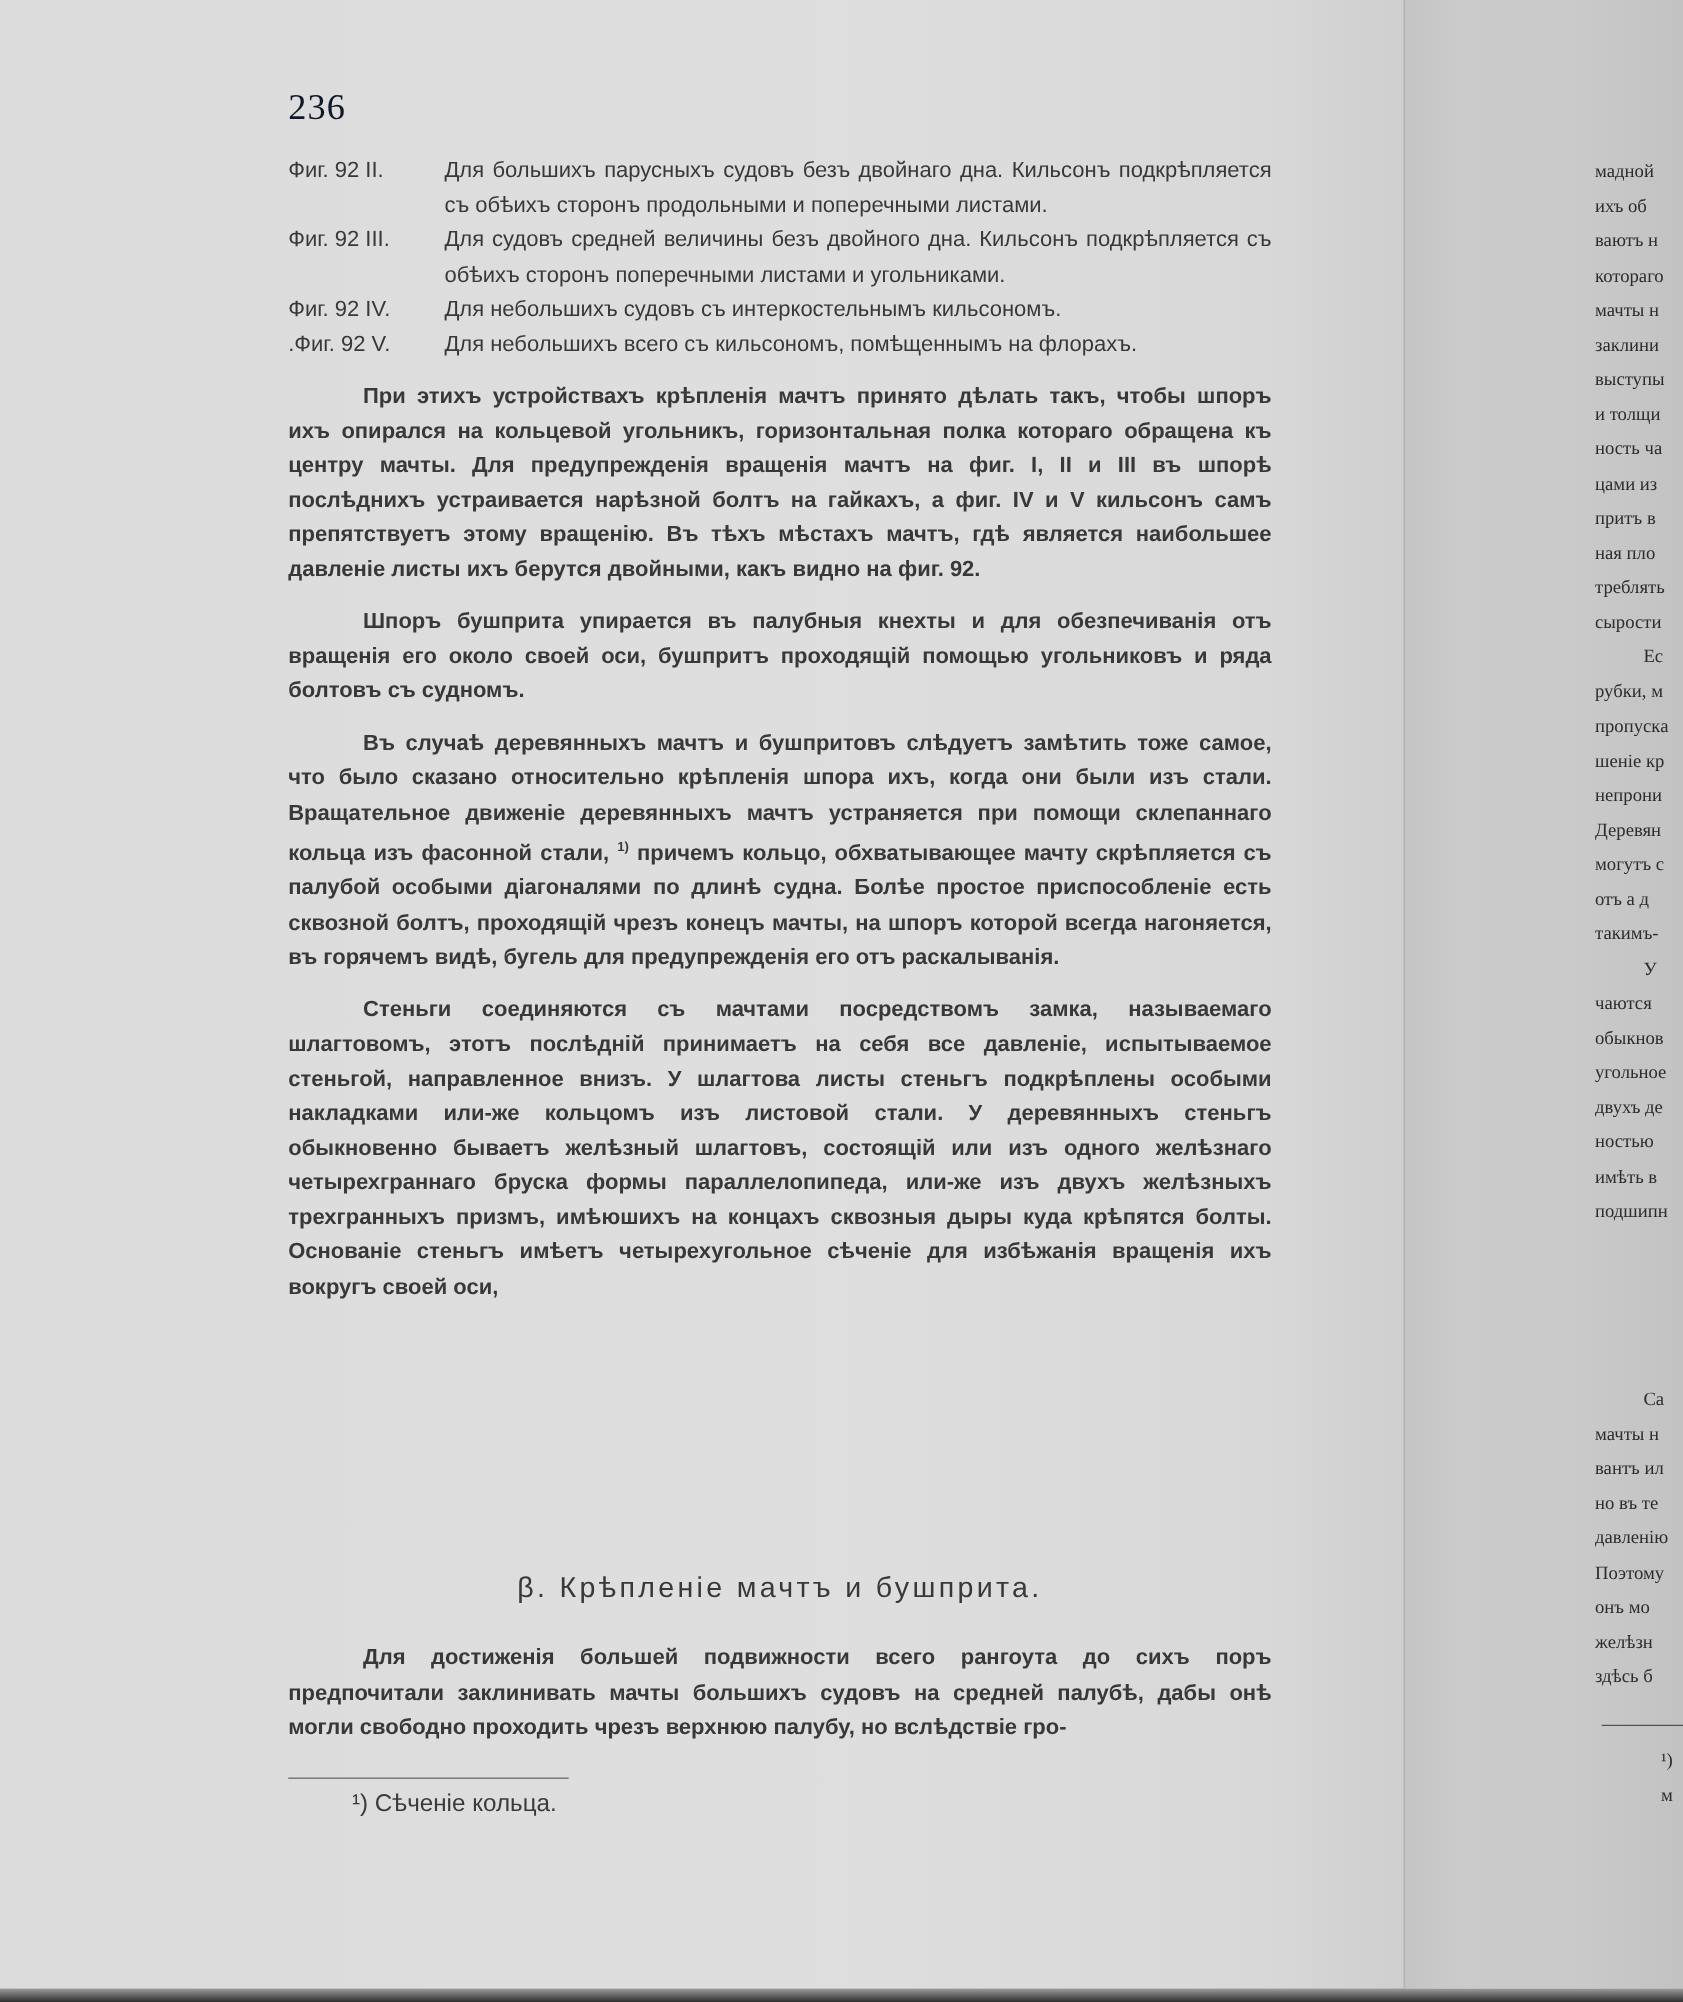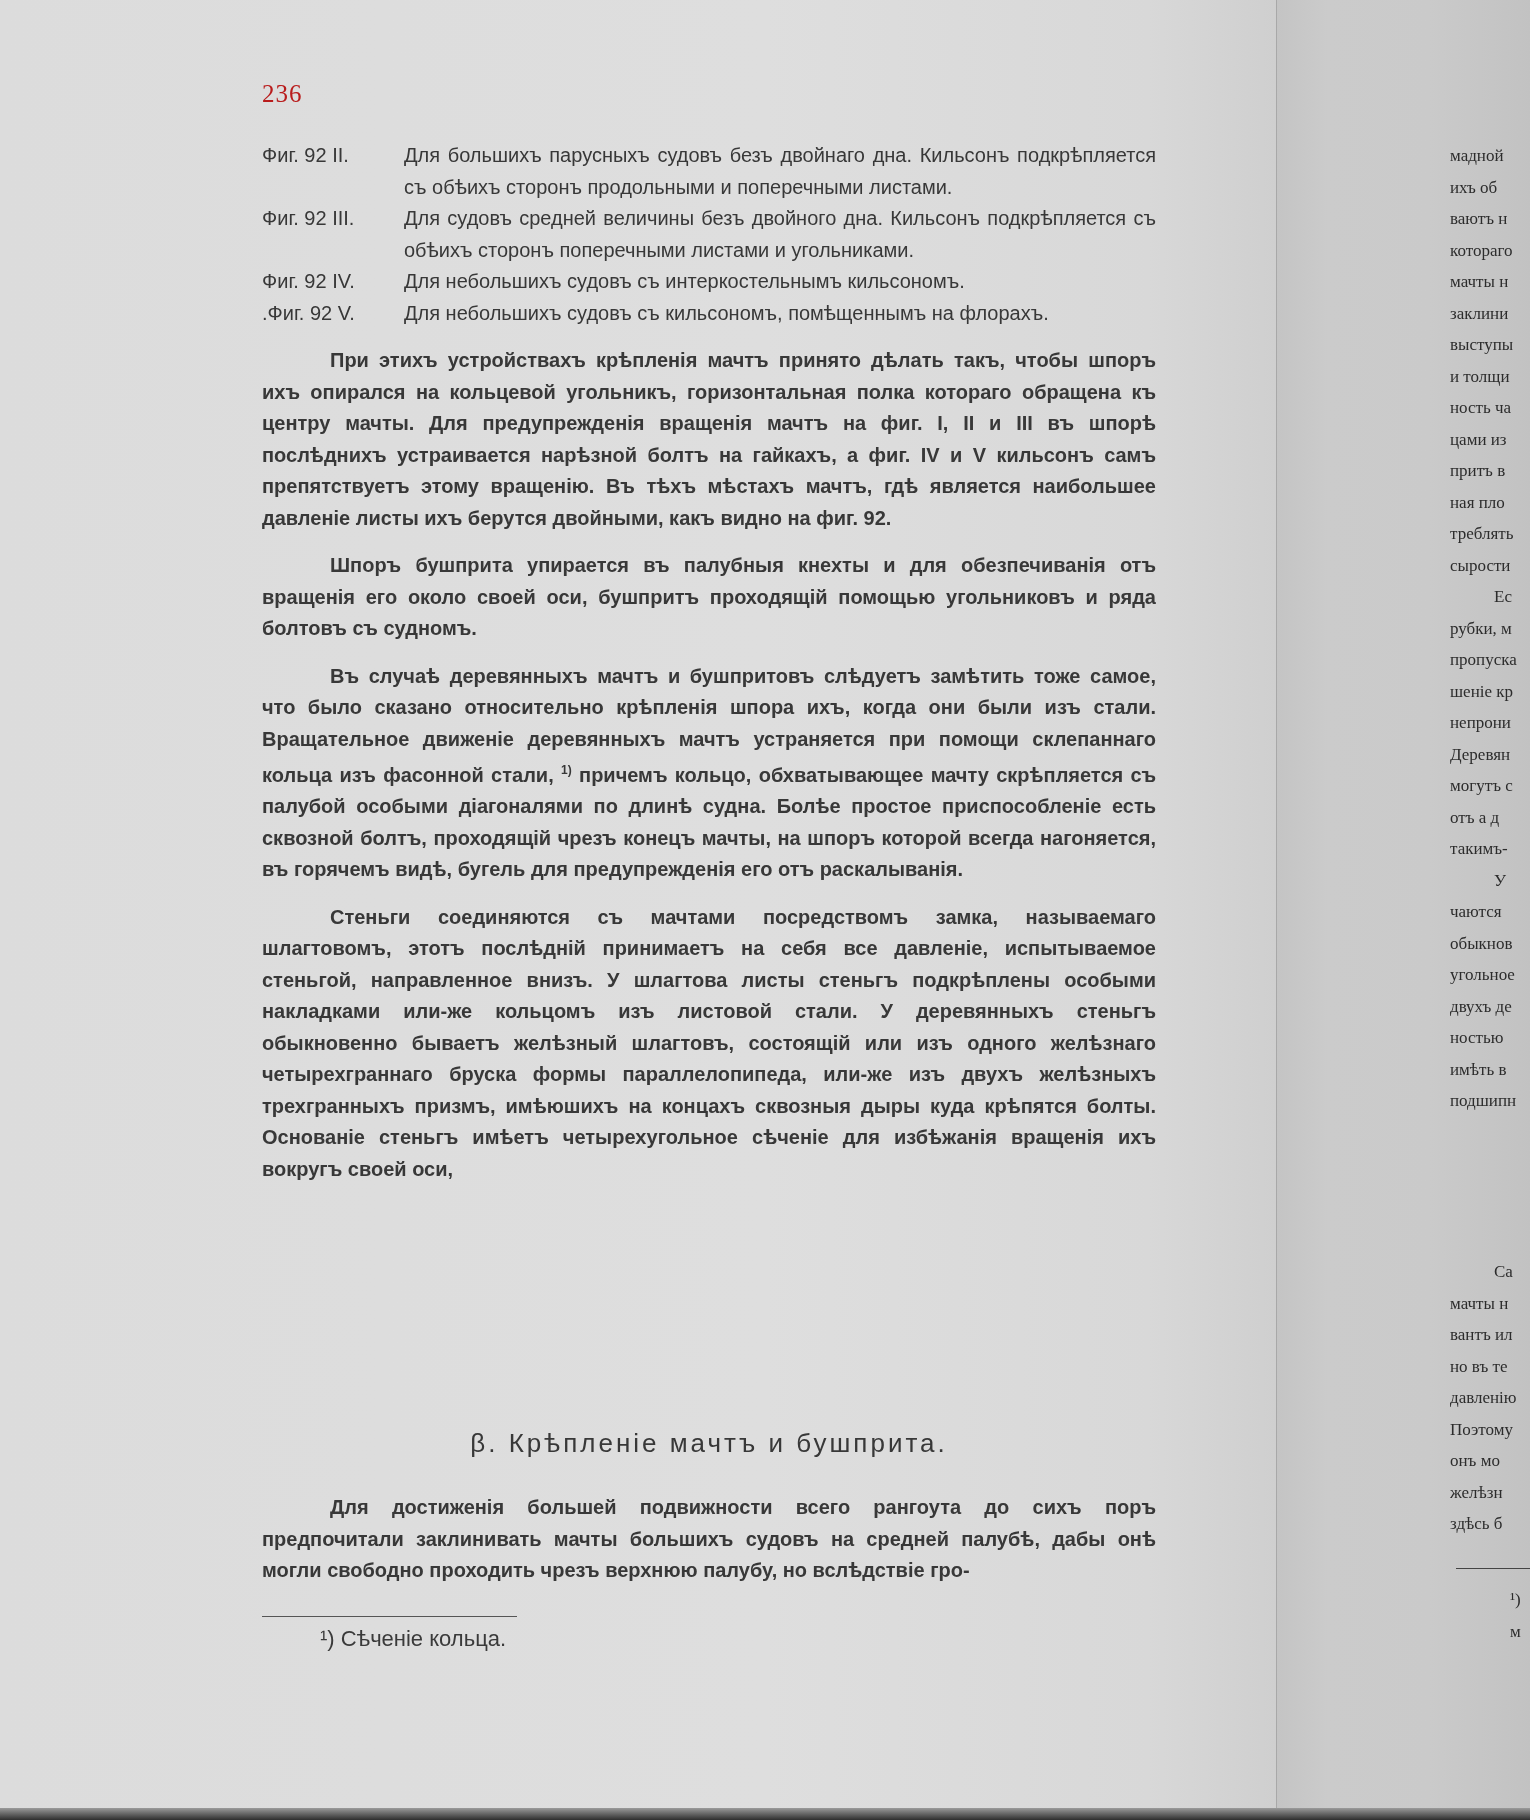--- a/index.html
+++ b/index.html
@@ -17,22 +17,22 @@
   .right-page {
     position:absolute; left:1276px; top:0; width:254px; height:1810px;
     background:linear-gradient(90deg,#c4c4c4 0%,#cbcbcb 20%,#cacaca 60%,#c2c2c2 100%);
     border-left:1px solid #a8a8a8;
   }
   .bottom-edge {
     position:absolute; left:0; top:1808px; width:1530px; height:12px;
     background:linear-gradient(180deg,#9a9a9a,#2e2e2e);
   }
   .page-number {
-    position:absolute; left:262px; top:80px; font-size:25px;
-    font-family:"Liberation Serif", serif; letter-spacing:1px; color:#b91c1c;
+    position:absolute; left:262px; top:80px; font-size:33px;
+    font-family:"Liberation Serif", serif; letter-spacing:1px; color:#0f172a;
   }
   .text-block {
     position:absolute; left:262px; width:894px;
     font-size:20px; line-height:31.5px;
     font-family:"Liberation Sans Narrow","Liberation Sans", sans-serif;
     color:#383838; text-align:justify;
   }
   .fig-row { display:flex; }
   .fig-label { width:142px; flex:none; white-space:nowrap; }
   .fig-text { flex:1; text-align:justify; }
@@ -75,21 +75,21 @@
   <div class="fig-row">
     <span class="fig-label">Фиг. 92 III.</span>
     <span class="fig-text">Для судовъ средней величины безъ двойного дна. Кильсонъ подкрѣпляется съ обѣихъ сторонъ поперечными листами и угольниками.</span>
   </div>
   <div class="fig-row">
     <span class="fig-label">Фиг. 92 IV.</span>
     <span class="fig-text">Для небольшихъ судовъ съ интеркостельнымъ кильсономъ.</span>
   </div>
   <div class="fig-row">
     <span class="fig-label">.Фиг. 92  V.</span>
-    <span class="fig-text">Для небольшихъ судовъ съ кильсономъ, помѣщеннымъ на флорахъ.</span>
+    <span class="fig-text">Для небольшихъ всего съ кильсономъ, помѣщеннымъ на флорахъ.</span>
   </div>
 
   <p class="para">При этихъ устройствахъ крѣпленія мачтъ принято дѣлать такъ, чтобы шпоръ ихъ опирался на кольцевой угольникъ, горизонтальная полка котораго обращена къ центру мачты. Для предупрежденія вращенія мачтъ на фиг. I, II и III въ шпорѣ послѣднихъ устраивается нарѣзной болтъ на гайкахъ, а фиг. IV и V кильсонъ самъ препятствуетъ этому вращенію. Въ тѣхъ мѣстахъ мачтъ, гдѣ является наибольшее давленіе листы ихъ берутся двойными, какъ видно на фиг. 92.</p>
   <p class="para">Шпоръ бушприта упирается въ палубныя кнехты и для обезпечиванія отъ вращенія его около своей оси, бушпритъ проходящій помощью угольниковъ и ряда болтовъ съ судномъ.</p>
   <p class="para"><span>Въ случаѣ деревянныхъ мачтъ и бушпритовъ слѣдуетъ замѣтить тоже самое, что было сказано относительно крѣпленія шпора ихъ, когда они были изъ стали. Вращательное движеніе деревянныхъ мачтъ устраняется при помощи склепаннаго кольца изъ фасонной стали,</span> <sup>1)</sup><span> причемъ кольцо, обхватывающее мачту скрѣпляется съ палубой особыми діагоналями по длинѣ судна. Болѣе простое приспособленіе есть сквозной болтъ, проходящій чрезъ конецъ мачты, на шпоръ которой всегда нагоняется, въ горячемъ видѣ, бугель для предупрежденія его отъ раскалыванія.</span></p>
   <p class="para">Стеньги соединяются съ мачтами посредствомъ замка, называемаго шлагтовомъ, этотъ послѣдній принимаетъ на себя все давленіе, испытываемое стеньгой, направленное внизъ. У шлагтова листы стеньгъ подкрѣплены особыми накладками или-же кольцомъ изъ листовой стали. У деревянныхъ стеньгъ обыкновенно бываетъ желѣзный шлагтовъ, состоящій или изъ одного желѣзнаго четырехграннаго бруска формы параллелопипеда, или-же изъ двухъ желѣзныхъ трехгранныхъ призмъ, имѣюшихъ на концахъ сквозныя дыры куда крѣпятся болты. Основаніе стеньгъ имѣетъ четырехугольное сѣченіе для избѣжанія вращенія ихъ вокругъ своей оси,</p>
 </div>
 
 <div class="heading">β. Крѣпленіе мачтъ и бушприта.</div>
 

